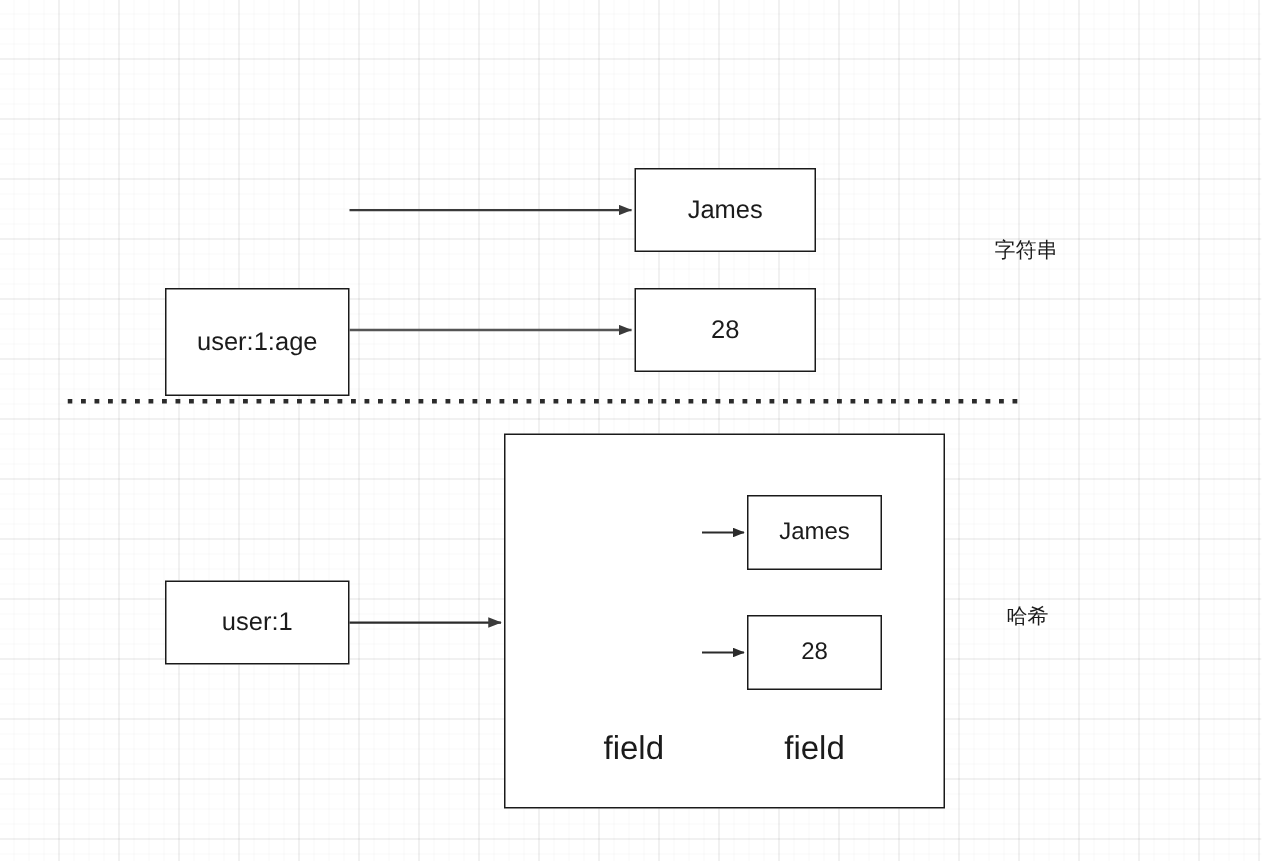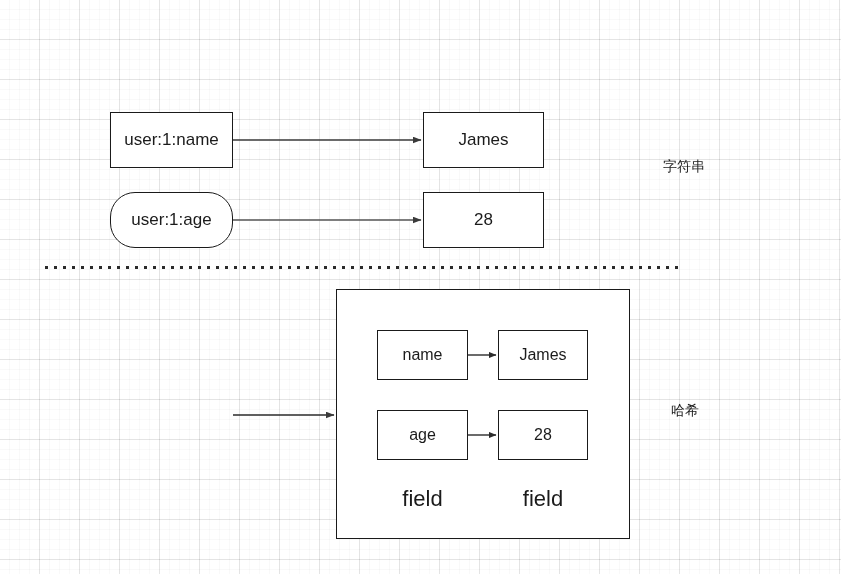--- a/index.html
+++ b/index.html
@@ -92,54 +92,48 @@
     pointer-events: none;
     overflow: visible;
   }
 </style>
 </head>
 <body>
 
 <div id="canvas">
 
 
-  <div class="box" style="left:110px; top:112px; width:123px; height:56px;">
-    <span>user:1:name</span>
-  </div>
 
   <div class="box" style="left:423px; top:112px; width:121px; height:56px;">
     <span>James</span>
   </div>
 
-  <div class="box" style="left:110px; top:192px; width:123px; height:56px;border-radius:25px;">
+  <div class="box" style="left:110px; top:192px; width:123px; height:72px;">
     <span>user:1:age</span>
   </div>
 
   <div class="box" style="left:423px; top:192px; width:121px; height:56px;">
     <span>28</span>
   </div>
 
   <div class="side-label" style="left:663px; top:158px;">字符串</div>
 
   <div class="divider"></div>
 
+  <div class="box" style="left:110px; top:387px; width:123px; height:56px;">
+    <span>user:1</span>
+  </div>
 
   <div class="container-box" style="left:336px; top:289px; width:294px; height:250px;"></div>
 
-  <div class="box inner" style="left:377px; top:330px; width:91px; height:50px;">
-    <span>name</span>
-  </div>
 
   <div class="box inner" style="left:498px; top:330px; width:90px; height:50px;">
     <span>James</span>
   </div>
 
-  <div class="box inner" style="left:377px; top:410px; width:91px; height:50px;">
-    <span>age</span>
-  </div>
 
   <div class="box inner" style="left:498px; top:410px; width:90px; height:50px;">
     <span>28</span>
   </div>
 
   <div class="caption" style="left:377px; top:486px; width:91px;">field</div>
 
   <div class="caption" style="left:498px; top:486px; width:90px;">field</div>
 
   <div class="side-label" style="left:671px; top:402px;">哈希</div>

